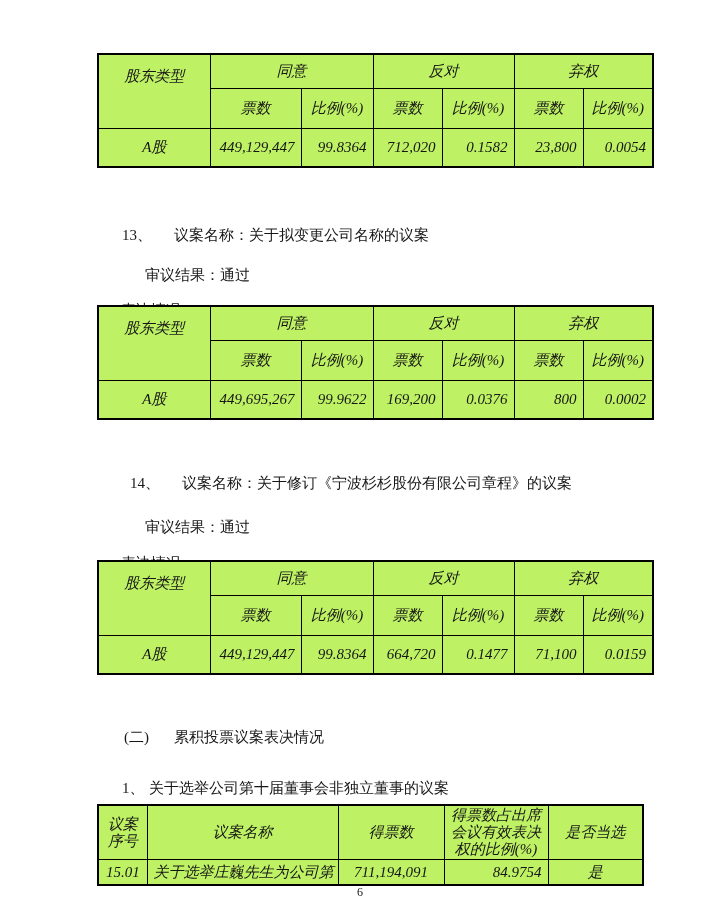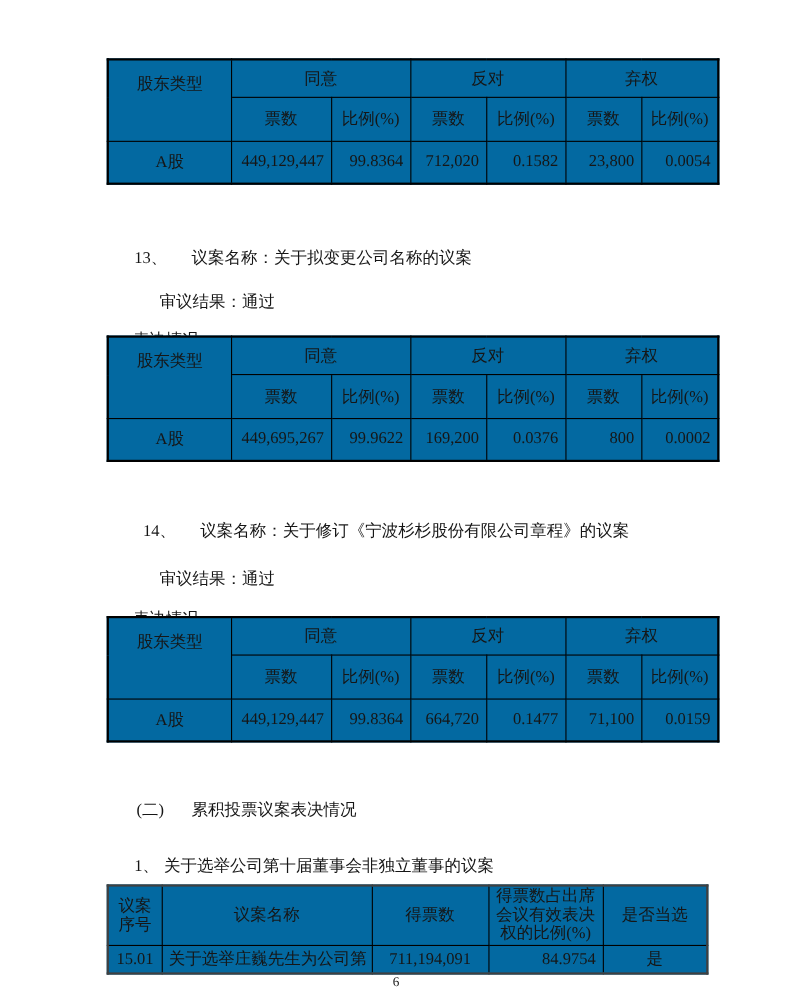--- a/index.html
+++ b/index.html
@@ -13,38 +13,38 @@
     overflow:hidden;
   }
   .abs{position:absolute;}
   p{margin:17px;line-height:16px;}
   .item-no{display:inline-block;}
   .no-13{width:52px;}
   .no-sec{width:50px;}
   .no-sub{width:27px;}
 
   
-  table{border-collapse:collapse;table-layout:fixed;background:#0369a1;}
+  table{border-collapse:collapse;table-layout:fixed;background:#bef264;font-style:italic;}
   .vote-table{width:555px;border:2px solid #000;}
   .vote-table td{
     border:1px solid #000;
     text-align:center;
     vertical-align:middle;
     padding:0;
     font-size:15px;
     overflow:hidden;
   }
   .vote-table tr.r1 td{height:33px;}
   .vote-table tr.r2 td{height:39px;}
   .vote-table tr.r3 td{height:37px;}
   .vote-table td.stype{vertical-align:top;padding-top:12px;}
   td.num{text-align:right;padding-right:6px;}
 
   
-  .cum-table{width:545px;border:2px solid #404040;}
+  .cum-table{width:545px;border:2px solid #000000;}
   .cum-table td{
     border:1px solid #000;
     text-align:center;
     vertical-align:middle;
     padding:0;
     font-size:15px;
     line-height:17px;
     white-space:pre-line;
     overflow:hidden;
   }

